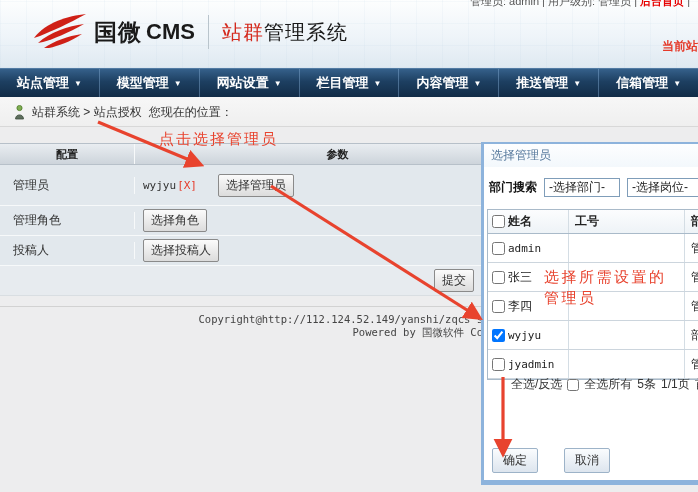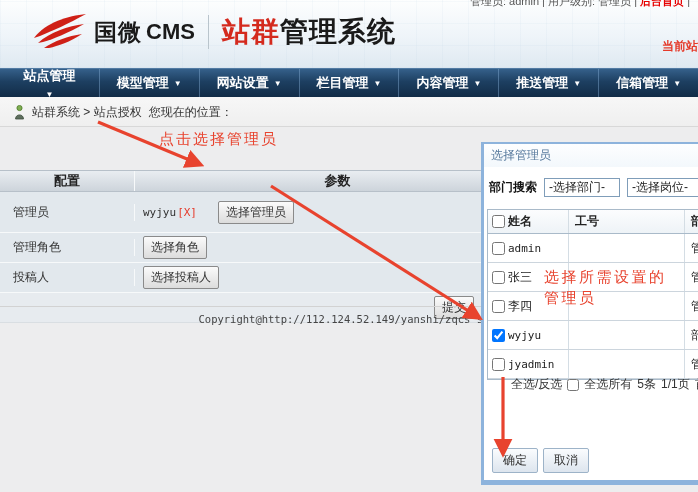--- a/index.html
+++ b/index.html
@@ -10,48 +10,48 @@
   .header{position:absolute;left:0;top:0;width:698px;height:68px;
     background:linear-gradient(180deg,#fdfefe 0%,#eef4f9 55%,#dfe9f1 100%);}
   .header:after{content:"";position:absolute;inset:0;
     background:repeating-linear-gradient(90deg,rgba(160,190,215,.08) 0 1px,transparent 1px 26px),
                repeating-linear-gradient(0deg,rgba(160,190,215,.08) 0 1px,transparent 1px 22px);}
   .logo{position:absolute;left:30px;top:12px;display:flex;align-items:center;z-index:2;}
   .logo-swoosh{width:58px;height:40px;margin-right:6px;}
   .logo-cn{font-size:23px;font-weight:bold;color:#1a1a1a;letter-spacing:1px;}
   .logo-en{font-size:22px;font-weight:bold;color:#1a1a1a;margin-left:4px;}
   .logo-sep{width:1px;height:34px;background:#b9c4cc;margin:0 13px;}
-  .logo-prod{font-size:28px;font-weight:bold;letter-spacing:1px;}
+  .logo-prod{font-size:20px;font-weight:normal;letter-spacing:1px;}
   .logo-prod .red{color:#d42a1e;}
   .logo-prod .blk{color:#1a1a1a;}
   .topbar{position:absolute;top:-6px;right:8px;font-size:11px;color:#555;z-index:3;white-space:nowrap;}
   .topbar .home{color:#e60000;font-weight:bold;}
   .cursite{position:absolute;top:38px;right:-12px;font-size:12px;font-weight:bold;color:#e53a2a;z-index:3;white-space:nowrap;}
 
   
   .nav{position:absolute;left:0;top:68px;width:698px;height:28px;display:flex;
     background:linear-gradient(180deg,#35608a 0%,#1d3f61 45%,#122c47 100%);
     border-top:1px solid #527ba3;z-index:2;}
   .nav-item{flex:1;display:flex;align-items:center;justify-content:center;gap:5px;
     color:#fff;font-size:13px;font-weight:bold;cursor:pointer;
     border-left:1px solid rgba(130,170,210,.45);}
-  .nav-item:first-child{border-left:none;flex-direction:column;}
+  .nav-item:first-child{border-left:none;}
   .nav-caret{font-size:8px;color:#fff;}
 
   
   .crumbbar{position:absolute;left:0;top:96px;width:698px;height:30px;
     background:linear-gradient(180deg,#f7f7f7,#efefef);border-bottom:1px solid #d8d8d8;z-index:1;}
   .crumb{position:absolute;left:14px;top:8px;display:flex;align-items:center;gap:7px;font-size:12px;color:#333;}
 
   
   .cfg{position:absolute;left:0;top:143px;width:540px;z-index:1;}
   .cfg-head{display:flex;height:20px;line-height:20px;
     background:linear-gradient(180deg,#e9edf1,#cdd4db);
     border-top:1px solid #b7c0c9;border-bottom:1px solid #b7c0c9;
-    font-size:13px;font-weight:bold;color:#222;margin-top:27px;}
+    font-size:11px;font-weight:bold;color:#222;}
   .cfg-row{display:flex;background:#e2e8ed;border-bottom:1px solid #f7f9fa;font-size:12px;color:#333;align-items:center;}
   .c1{width:135px;box-sizing:border-box;border-right:1px solid #f7f9fa;text-align:center;}
   .c1.cell{text-align:left;padding-left:13px;}
   .c2{flex:1;text-align:center;}
   .c2.cell{text-align:left;padding-left:8px;display:flex;align-items:center;}
   .row-tall{height:40px;}
   .row-mid{height:29px;}
   .val{font-family:"DejaVu Sans Mono",monospace;font-size:11px;color:#333;}
   .rem{color:#e53a2a;font-family:"DejaVu Sans Mono",monospace;font-size:11px;margin-left:1px;}
   .gbtn{display:inline-block;background:linear-gradient(180deg,#fbfbfb,#dcdcdc);
@@ -83,21 +83,21 @@
   .dt-head{height:23px;font-weight:bold;background:linear-gradient(180deg,#fcfdfe,#eef3f7);border-bottom:1px solid #a9bac9;}
   .dt-c-check{width:20px;display:flex;justify-content:center;}
   .dt-c-name{width:60px;}
   .dt-c-emp{width:116px;border-left:1px solid #d4dde4;padding-left:6px;box-sizing:border-box;height:100%;display:flex;align-items:center;}
   .dt-c-dept{flex:1;border-left:1px solid #d4dde4;padding-left:6px;box-sizing:border-box;height:100%;display:flex;align-items:center;overflow:hidden;white-space:nowrap;}
   .uname{font-family:"DejaVu Sans Mono",monospace;font-size:11px;}
   .dlg-cb{width:13px;height:13px;margin:0;}
   .dlg-pager{position:absolute;left:0;top:232px;width:100%;display:flex;align-items:center;gap:5px;
     font-size:12px;color:#333;padding-left:27px;box-sizing:border-box;white-space:nowrap;}
   .dlg-pager input{width:12px;height:12px;margin:0;}
-  .dlg-btns{position:absolute;left:8px;bottom:7px;display:flex;gap:5px;}
+  .dlg-btns{position:absolute;left:8px;bottom:7px;display:flex;gap:26px;}
   .bbtn{display:inline-block;background:linear-gradient(180deg,#fafcfe,#dde5ee);
     border:1px solid #9db3c8;border-radius:2px;font-size:12px;color:#333;
     padding:3px 10px;cursor:pointer;}
 
   
   .arrows{position:absolute;inset:0;z-index:50;pointer-events:none;}
   .note{position:absolute;color:#e8432e;z-index:60;pointer-events:none;white-space:nowrap;}
   .note1{left:159px;top:130px;font-size:15px;letter-spacing:2px;}
   .note2{left:544px;top:266px;font-size:15px;letter-spacing:2.5px;line-height:21px;}
 </style>
@@ -195,20 +195,21 @@
         <span class="gbtn">选择投稿人</span>
       </div>
     </div>
     <div class="submit-strip">
       <span class="gbtn">提交</span>
     </div>
   </div>
 
   <div class="footer">
     <div>Copyright@http://112.124.52.149/yanshi/zqcs s</div>
+    <div>Powered by 国微软件 Co</div>
   </div>
 
   <div class="dialog">
     <div class="dlg-title">选择管理员</div>
 
     <div class="dlg-search">
       <span class="lbl">部门搜索</span>
       <span class="fake-select sel1">
         <span>-选择部门-</span>
           <span class="ca">▼</span>

